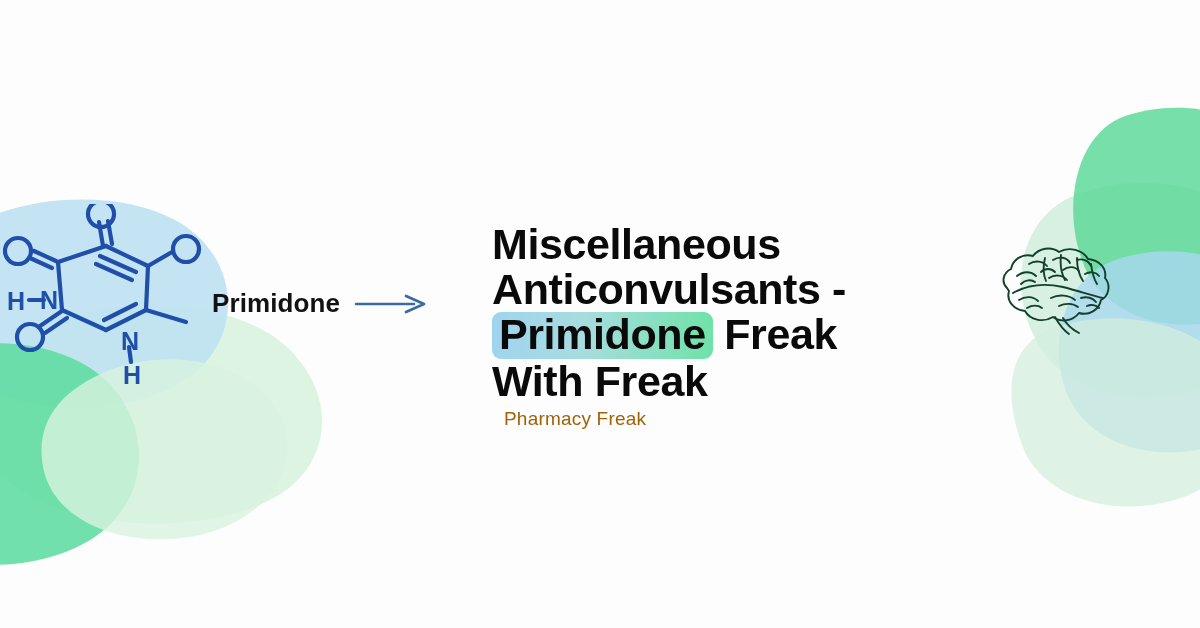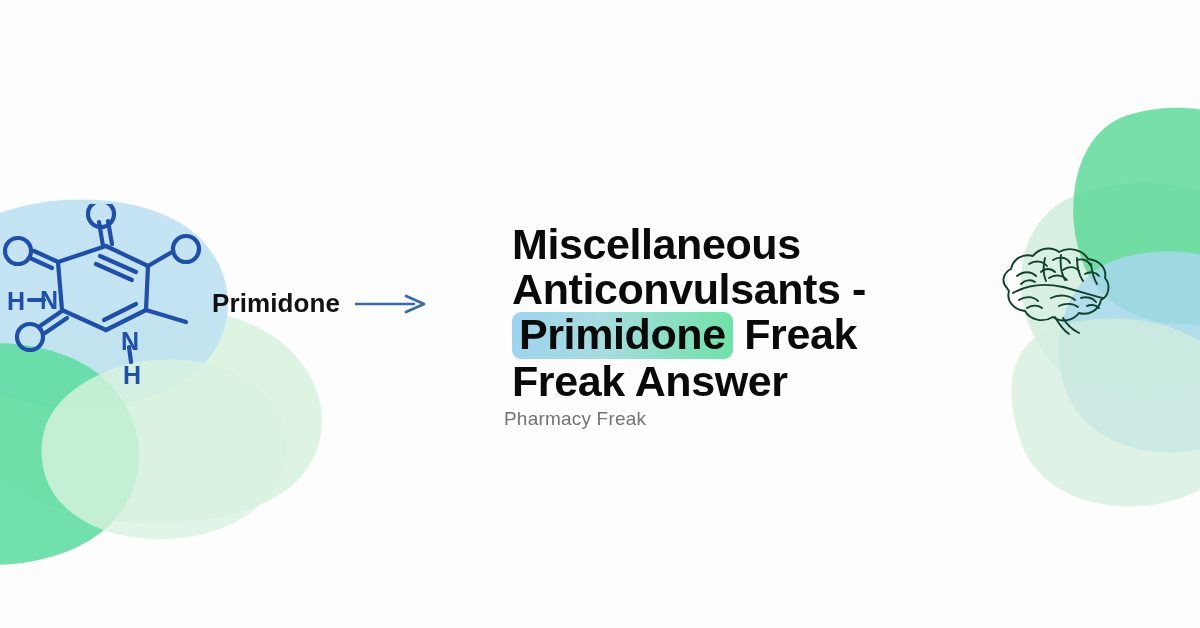--- a/index.html
+++ b/index.html
@@ -52,21 +52,21 @@
     font-weight: 700;
     color: #121212;
     letter-spacing: .1px;
     white-space: nowrap;
   }
   .arrow-svg { display: block; }
 
   
   .headline-block {
     position: absolute;
-    left: 512px;
+    left: 492px;
     top: 222px;
     width: 500px;
   }
   .headline {
     margin: 0;
     font-family: "Liberation Sans", sans-serif;
     font-size: 43px;
     line-height: 45px;
     font-weight: 700;
     color: #0a0a0a;
@@ -82,21 +82,21 @@
     color: #0a0a0a;
   }
   .subtitle {
     position: absolute;
     left: 504px;
     top: 408px;
     margin: 0;
     font-family: "Liberation Sans", sans-serif;
     font-size: 19px;
     font-weight: 500;
-    color: #737373;
+    color: #a16207;
     letter-spacing: .2px;
     white-space: nowrap;
   }
 
   
   .brain-group {
     position: absolute;
     left: 993px;
     top: 238px;
     width: 122px;
@@ -177,21 +177,21 @@
       <path d="M 2 11 L 60 11" fill="none" stroke="#3a6ba8" stroke-width="2.6" stroke-linecap="round"></path>
       <path d="M 52 3 L 70 11 L 52 19" fill="none" stroke="#3a6ba8" stroke-width="2.8" stroke-linecap="round" stroke-linejoin="round"></path>
     </svg>
   </div>
 
   <div class="headline-block">
     <h1 class="headline">
       <span class="headline-line">Miscellaneous</span>
       <span class="headline-line">Anticonvulsants -</span>
       <span class="headline-line"><span class="hl-highlight">Primidone</span><span> Freak</span></span>
-      <span class="headline-line">Freak Answer</span>
+      <span class="headline-line">With Freak</span>
     </h1>
   </div>
 
   <p class="subtitle">Pharmacy Freak</p>
 
   <div class="brain-group">
     <svg viewBox="0 0 122 105" xmlns="http://www.w3.org/2000/svg">
       <g fill="none" stroke="#12402c" stroke-width="1.9" stroke-linecap="round" stroke-linejoin="round">
 
         <path d="M 14 50 C 8 44 10 35 18 31 C 20 21 30 15 40 18 C 46 10 58 8 66 14

